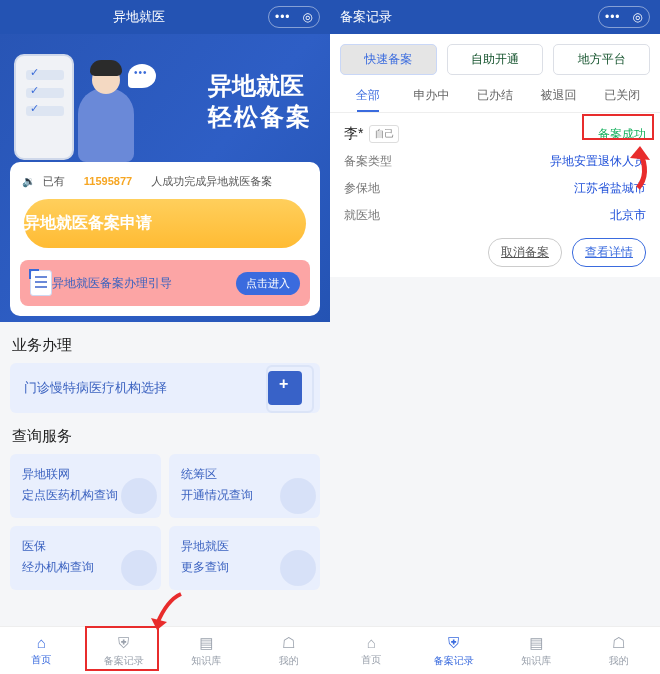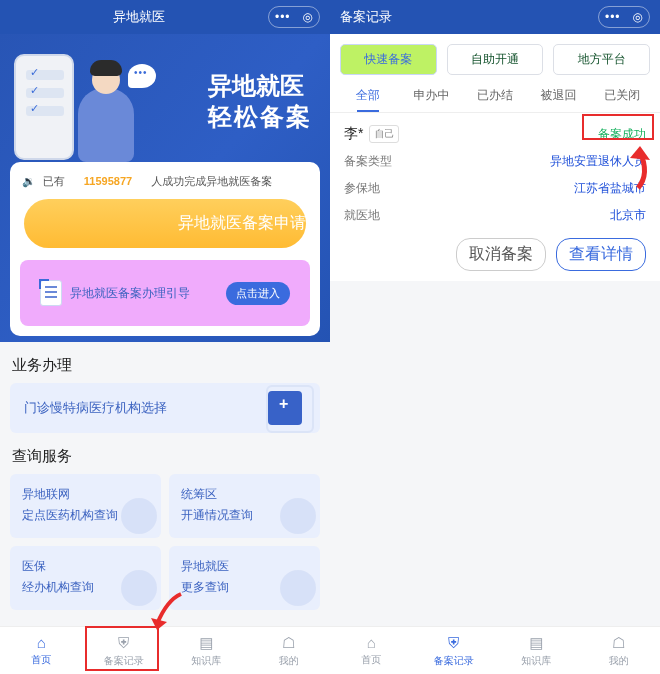--- a/index.html
+++ b/index.html
@@ -24,22 +24,22 @@
     .sp-icon { position:absolute; left:128px; top:16px; width:28px; height:24px; background:#fff; border-radius:50% 50% 50% 4px; }
     .sp-icon::after{content:"•••"; position:absolute; left:6px; top:3px; color:#3a6bd8; font-size:10px; letter-spacing:1px;}
     .banner-txt { position:absolute; right:18px; top:22px; color:#fff; text-align:left; line-height:1.3; }
     .bt1 { font-size:24px; font-weight:600; }
     .bt2 { font-size:24px; font-weight:700; letter-spacing:2px; }
     
     .card { background:#fff; margin:0 10px; border-radius:10px; padding:10px; position:relative; top:-6px; }
     .count-line { color:#555; font-size:11px; margin:2px 0 10px 2px; }
     .count-line .ico { color:#f6a623; margin-right:4px; }
     .count-line .num { color:#f6a623; font-weight:700; margin:0 16px; }
-    .big-btn { background:linear-gradient(180deg,#ffcf5c,#ffbb33); color:#fff; font-size:16px; font-weight:400; text-align:right; padding:14px 0; border-radius:26px; margin:0 4px 12px 4px; }
-    .guide { background:#f0abfc; border-radius:8px; padding:20px; display:flex; align-items:center; gap:8px; }
+    .big-btn { background:linear-gradient(180deg,#ffcf5c,#ffbb33); color:#fff; font-size:16px; font-weight:700; text-align:left; padding:14px 0; border-radius:26px; margin:0 4px 12px 4px; }
+    .guide { background:#fca5a5; border-radius:8px; padding:10px; display:flex; align-items:center; }
     .guide-ico { width:22px; height:26px; background:#fff; border:1px solid #cdd9f2; border-radius:3px; position:relative; }
     .guide-ico::before{content:""; position:absolute; left:4px; top:5px; width:12px; height:2px; background:#6a89d8; box-shadow:0 5px 0 #6a89d8,0 10px 0 #6a89d8;}
     .guide-ico::after{content:""; position:absolute; left:-2px; top:-2px; width:8px; height:8px; border-left:2px solid #3a6bd8; border-top:2px solid #3a6bd8;}
     .guide-txt { flex:1; color:#3a62bf; font-size:12px; }
     .guide-btn { background:#3a6bde; color:#fff; font-size:11px; padding:4px 10px; border-radius:12px; }
     
     .sec-title { font-size:15px; color:#222; font-weight:500; padding:14px 12px 8px; }
     .wide-item { background:#e9effd; margin:0 10px; border-radius:6px; padding:16px 14px; color:#3b62c0; font-size:13px; position:relative; overflow:hidden; }
     .hosp-ico { position:absolute; right:18px; top:50%; transform:translateY(-50%); width:34px; height:34px; background:#3862c8; border-radius:4px; }
     .hosp-ico::before{content:"+"; position:absolute; color:#fff; font-size:16px; font-weight:700; left:11px; top:4px;}
@@ -56,35 +56,35 @@
     .tab-ico { font-size:15px; }
     .hlight { position:absolute; border:2px solid #e82c2c; pointer-events:none; z-index:5; }
     .hl1 { left:85px; bottom:3px; width:74px; height:45px; }
     .arrow-red { position:absolute; pointer-events:none; z-index:6; left:147px; bottom:40px; }
     .arrow-red svg { display:block; }
 
     
     .right .hdr { background:#2453b3; }
     .filter-bar { background:#fff; padding:10px 10px 2px; display:flex; gap:10px; }
     .chip { flex:1; text-align:center; padding:6px 0; border-radius:5px; font-size:12px; color:#14532d; border:1px solid #dcdfe6; }
-    .chip.sel { background:#bef264; color:#3a6bde; border-color:#c9d7f7; }
+    .chip.sel { background:#e5e5e5; color:#3a6bde; border-color:#c9d7f7; }
     .tabs2 { background:#fff; display:flex; padding:0 6px; border-bottom:1px solid #eee; }
     .t2 { flex:1; text-align:center; padding:10px 0 8px; font-size:12px; color:#666; position:relative; }
     .t2.sel { color:#3a6bde; }
     .t2.sel::after { content:""; position:absolute; left:50%; bottom:0; transform:translateX(-50%); width:22px; height:2px; background:#3a6bde; }
     .rec { background:#fff; margin:0; padding:12px 14px 10px; }
     .rec-top { display:flex; align-items:center; }
     .name { font-size:14px; color:#222; }
     .badge { margin-left:6px; font-size:10px; color:#888; border:1px solid #ddd; border-radius:3px; padding:1px 4px; }
     .status { margin-left:auto; color:#16b15e; font-size:12px; }
     .hl2 { right:6px; top:114px; width:72px; height:26px; }
     .kv { display:flex; font-size:12px; color:#777; margin-top:10px; }
     .kv .v { margin-left:auto; color:#1d4ed8; }
     .rec-act { display:flex; justify-content:flex-end; gap:10px; margin-top:14px; }
-    .obtn { font-size:16px; padding:5px 12px; border-radius:14px; border:1px solid #ccc; color:#555; }
+    .obtn { font-size:12px; padding:5px 12px; border-radius:14px; border:1px solid #ccc; color:#555;text-decoration:underline; }
     .obtn.pri { border-color:#3a6bde; color:#3a6bde; }
     .right .tabbar .tab:nth-child(2){ color:#3a6bde; }
     .big-arrow2 { position:absolute; right:4px; top:144px; z-index:6; }
   </style>
 </head>
 <body>
 
 <div class="panel left">
   <div class="hdr">
     <span class="hdr-title">异地就医</span>

